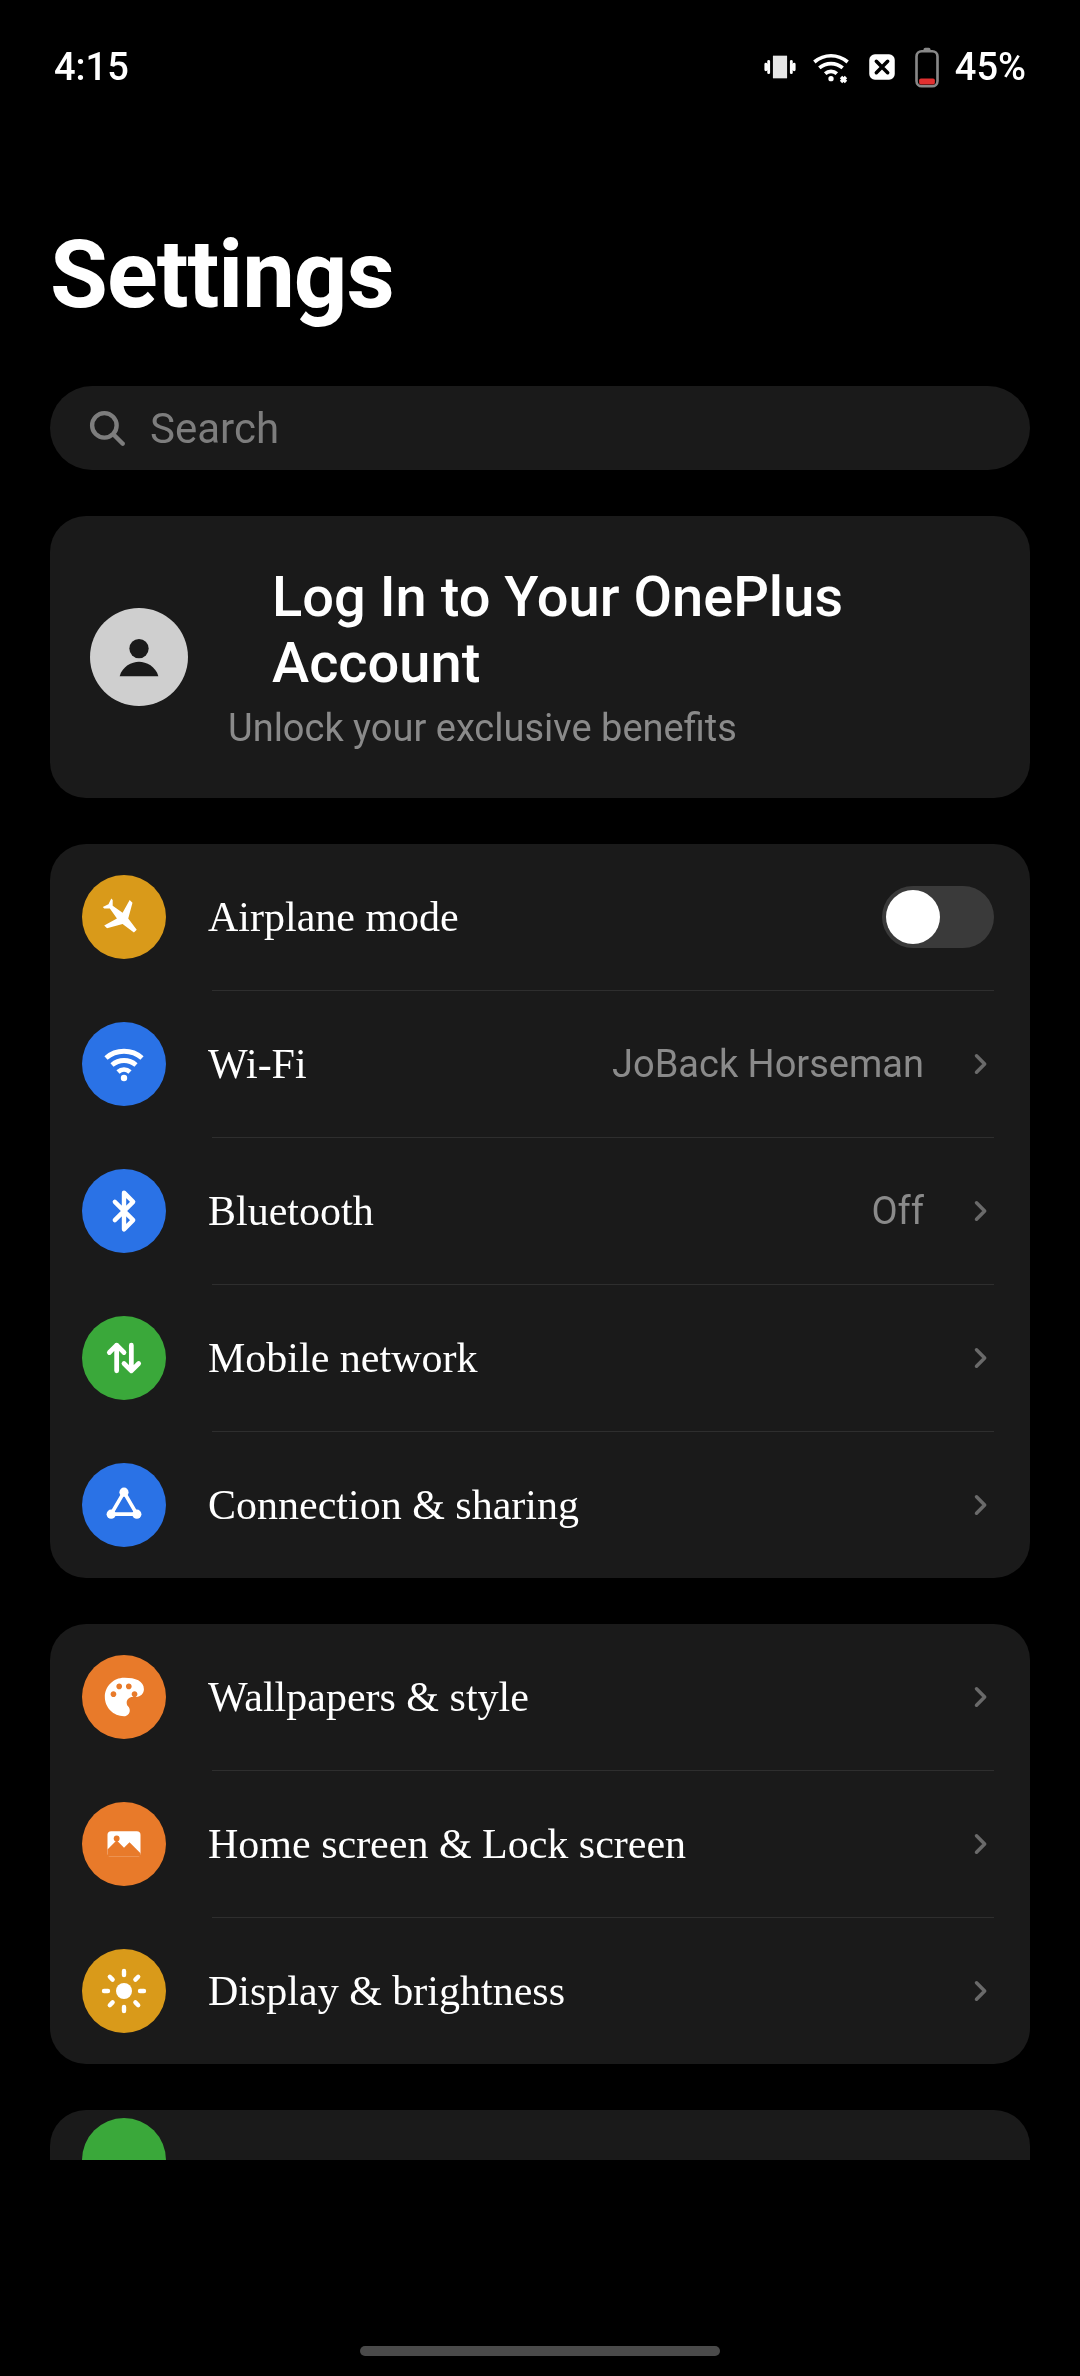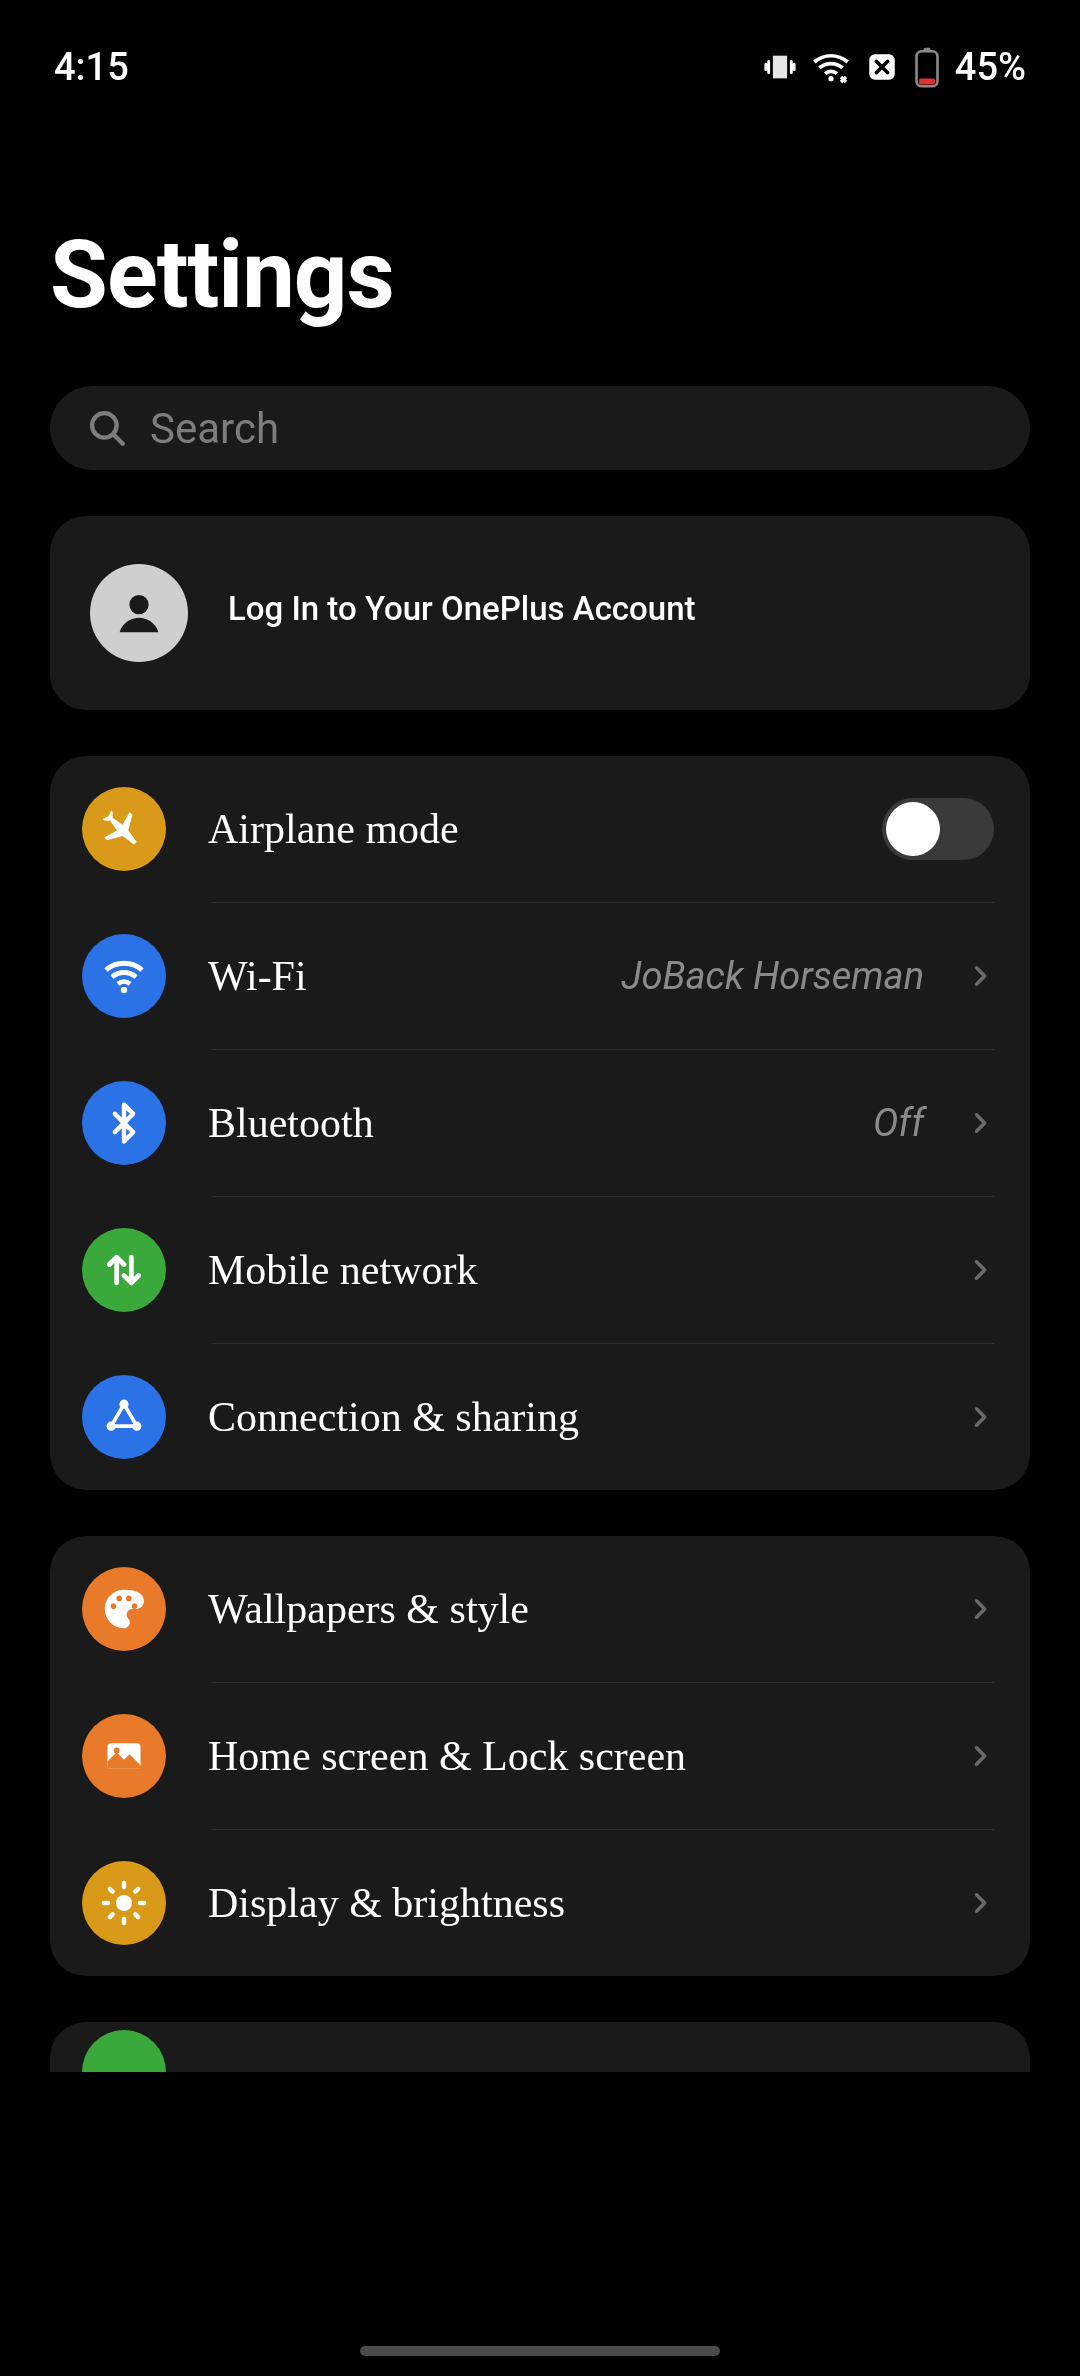--- a/index.html
+++ b/index.html
@@ -58,39 +58,39 @@
       padding: 48px 40px;
       gap: 40px;
     }
     .avatar-circle {
       width: 98px; height: 98px;
       background: #cfcfcf;
       border-radius: 50%;
       display: flex; align-items: center; justify-content: center;
       flex-shrink: 0;
     }
-    .account-text h2 { font-size: 33px; font-weight: 500; margin-bottom: 10px; }
+    .account-text h2 { font-size: 56px; font-weight: 500; margin-bottom: 10px; margin-left: 44px; }
     .account-text p  { font-size: 38px; color: #8a8a8a; font-weight: 400; }
 
     .row {
       display: flex;
       align-items: center;
       padding: 0 36px 0 32px;
       height: 146px;
       gap: 42px;
     }
     .row + .row-divider { height: 1px; background: #2e2e2e; margin-left: 162px; margin-right: 36px; }
     .icon-circle {
       width: 84px; height: 84px;
       border-radius: 50%;
       display: flex; align-items: center; justify-content: center;
       flex-shrink: 0;
     }
     .row-label { font-size: 42px; font-weight: 500; flex: 1; font-family: Liberation Serif, serif; }
-    .row-value { font-size: 38px; color: #8a8a8a; font-weight: 400; font-style: italic; }
+    .row-value { font-size: 38px; color: #8a8a8a; font-weight: 400; }
     .chevron { width: 28px; height: 28px; flex-shrink: 0; }
 
     .toggle {
       width: 112px; height: 62px;
       background: #3a3a3a;
       border-radius: 31px;
       position: relative;
       flex-shrink: 0;
     }
     .toggle .knob {
@@ -165,20 +165,21 @@
 
 <div class="card account-card">
   <div class="avatar-circle">
     <svg width="58" height="58" viewBox="0 0 24 24" fill="#1a1a1a">
         <circle cx="12" cy="8.5" r="4"></circle>
         <path d="M4 20c1-4 5-6 8-6s7 2 8 6z"></path>
       </svg>
   </div>
   <div class="account-text">
     <h2>Log In to Your OnePlus Account</h2>
+    <p>Unlock your exclusive benefits</p>
   </div>
 </div>
 
 <div class="card">
 
   <div class="row">
     <div class="icon-circle" style="background:#d99a1a">
       <svg width="48" height="48" viewBox="0 0 24 24" fill="#fff">
           <path d="M21 12l-7-1-4-7H8l2 7-6 1-2-2H1l1 3-1 3h1l2-2 6 1-2 7h2l4-7 7-1v-2z" transform="rotate(45 12 12)"></path>
         </svg>

